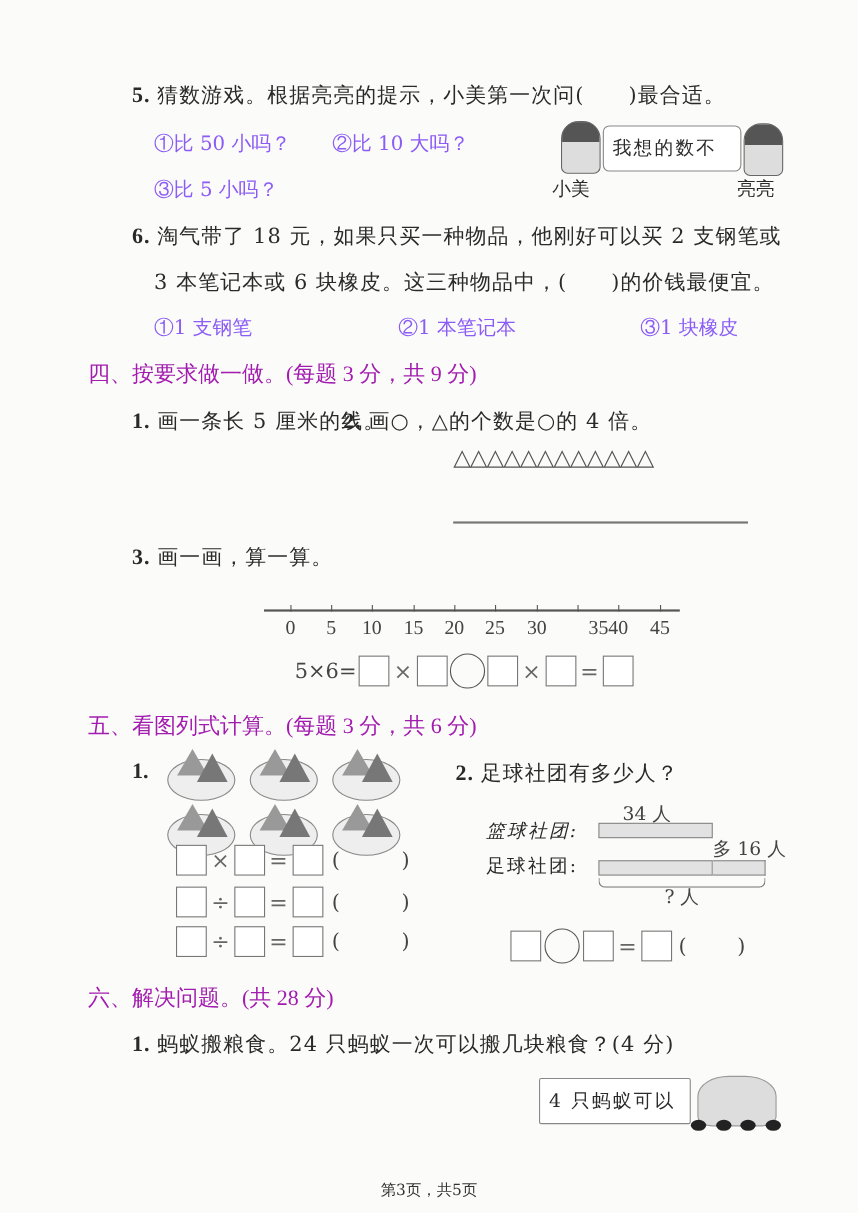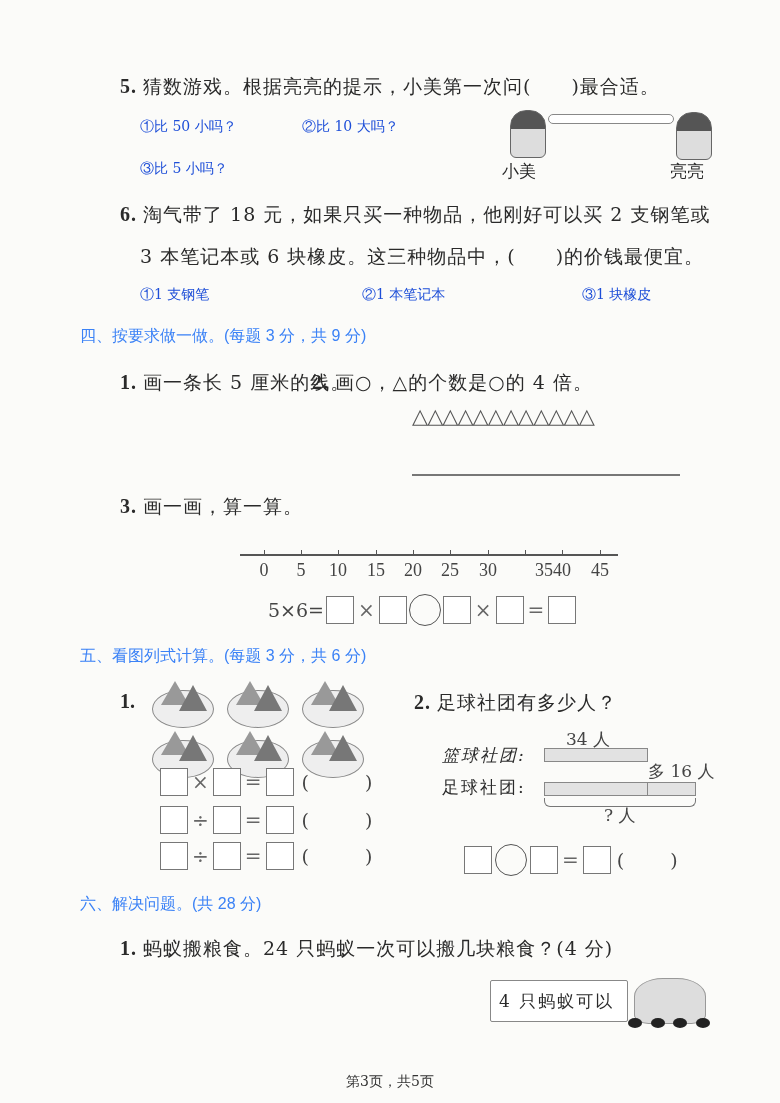--- a/index.html
+++ b/index.html
@@ -4,22 +4,22 @@
 <style>
   html, body { margin:0; padding:0; }
   body {
     width:780px; height:1103px; position:relative; overflow:hidden;
     background:#fbfbf9; color:#2a2a2a;
     font-family:"DejaVu Serif","Liberation Serif",serif;
   }
   .abs { position:absolute; }
   .q { font-size:19px; letter-spacing:1px; white-space:nowrap; }
   .qnum { font-weight:bold; font-family:"Liberation Serif","DejaVu Serif",serif; font-size:20px; margin-right:6px; }
-  .opt { font-size:14px; white-space:nowrap; color:#1d4ed8; }
-  .sec { font-family:Liberation Sans, sans-serif; font-size:16px; white-space:nowrap; color:#3b82f6; }
+  .opt { font-size:18px; white-space:nowrap; color:#8b5cf6; }
+  .sec { font-family:Liberation Serif, serif; font-size:20px; white-space:nowrap; color:#a21caf; }
   .box { display:inline-block; width:26px; height:26px; border:1.5px solid #777; background:#fff; vertical-align:middle; }
   .circ { display:inline-block; width:30px; height:30px; border:1.5px solid #555; border-radius:50%; vertical-align:middle; }
   .sym { display:inline-block; font-size:20px; vertical-align:middle; margin:0 2px; color:#666; }
   .paren { display:inline-block; font-size:19px; vertical-align:middle; color:#444; }
   .eq-row { display:flex; align-items:center; gap:2px; }
   .bubble { border:1.5px solid #888; border-radius:6px; background:#fff; padding:4px 8px; font-size:17px; line-height:32px; letter-spacing:2px; }
   .bar { height:14px; background:#e2e2e2; border:1.5px solid #888; box-sizing:border-box; }
   .person { width:34px; height:46px; border-radius:16px 16px 6px 6px; background:linear-gradient(#555 0 40%, #ddd 40% 100%); border:1px solid #666; }
   .plate { width:60px; height:36px; border:1.5px solid #888; border-radius:50%; background:#eee; position:relative; overflow:visible; }
   .plate::before { content:""; position:absolute; left:8px; top:-10px; width:0; height:0; border-left:14px solid transparent; border-right:14px solid transparent; border-bottom:24px solid #999; }
@@ -35,20 +35,21 @@
 </div>
 <div class="abs opt" style="left:140px;top:118px;">①比 50 小吗？</div>
 <div class="abs opt" style="left:302px;top:118px;">②比 10 大吗？</div>
 <div class="abs opt" style="left:140px;top:160px;">③比 5 小吗？</div>
 
 <div class="abs" style="left:510px;top:110px;">
   <div class="person"></div>
 </div>
 <div class="abs" style="left:502px;top:160px;font-size:17px;">小美</div>
 <div class="abs bubble" style="left:548px;top:114px;width:108px;">
+  <div>我想的数不</div>
 </div>
 <div class="abs" style="left:676px;top:112px;">
   <div class="person"></div>
 </div>
 <div class="abs" style="left:670px;top:160px;font-size:17px;">亮亮</div>
 
 <div class="abs q" style="left:120px;top:202px;">
   <span class="qnum">6.</span><span>淘气带了 18 元，如果只买一种物品，他刚好可以买 2 支钢笔或</span>
 </div>
 <div class="abs q" style="left:140px;top:244px;">3 本笔记本或 6 块橡皮。这三种物品中，(　　)的价钱最便宜。</div>

